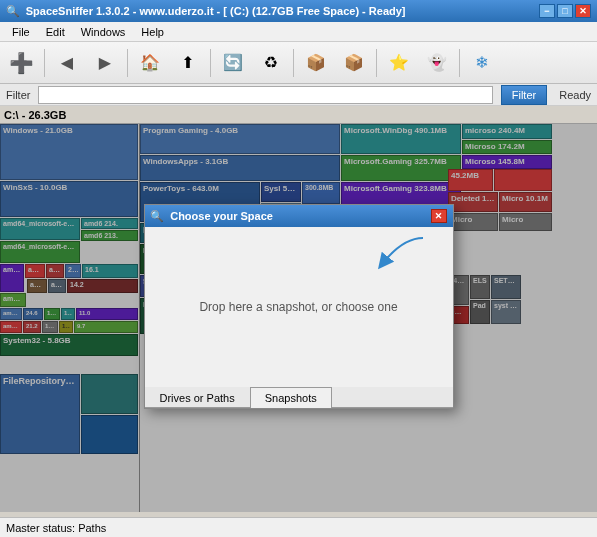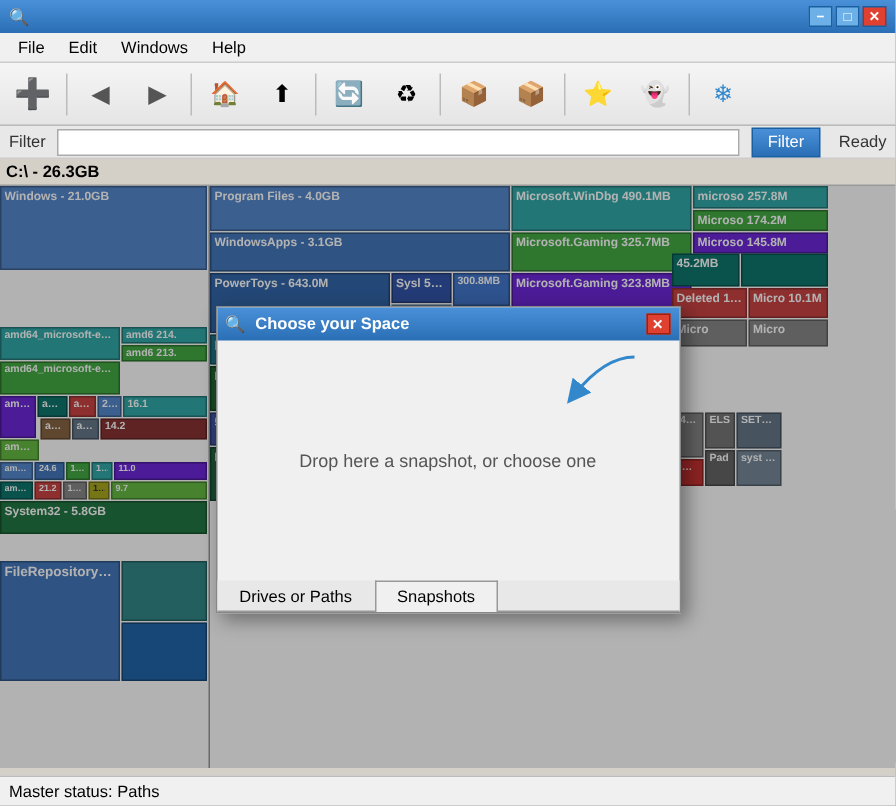--- a/index.html
+++ b/index.html
@@ -304,37 +304,38 @@
       right: 20px;
       pointer-events: none;
     }
 
     
     .c-blue { background-color: #5588cc; color: white; }
     .c-blue2 { background-color: #4477bb; color: white; }
     .c-green { background-color: #44aa44; color: white; }
     .c-teal { background-color: #33aaaa; color: white; }
     .c-orange { background-color: #6d28d9; color: white; }
-    .c-purple { background-color: #0f766e; color: white; }
+    .c-purple { background-color: #ef4444; color: white; }
     .c-red { background-color: #cc4444; color: white; }
     .c-yellow { background-color: #aaaa22; color: #333; }
     .c-gray { background-color: #888888; color: white; }
     .c-lightblue { background-color: #88bbdd; color: #333; }
     .c-lime { background-color: #66bb44; color: white; }
     .c-brown { background-color: #886644; color: white; }
     .c-darkgreen { background-color: #227744; color: white; }
     .c-steel { background-color: #667788; color: white; }
     .c-maroon { background-color: #883333; color: white; }
   </style>
 </head>
 <body>
 
 <div id="titlebar">
   <div id="titlebar-left">
     <span>🔍</span>
+    <span>SpaceSniffer 1.3.0.2 - www.uderzo.it - [ (C:) (12.7GB Free Space) - Ready]</span>
   </div>
   <div id="titlebar-controls">
     <div class="title-btn">−</div>
     <div class="title-btn">□</div>
     <div class="title-btn" style="background:#e04030;">✕</div>
   </div>
 </div>
 
 <div id="menubar">
   <span class="menu-item">File</span>
@@ -376,20 +377,23 @@
 </div>
 
 <div id="main-content" style="display:flex; height:388px; position:relative; overflow:hidden;">
 
   <div id="left-panel" style="width:140px; background:#fff; border-right:1px solid #999; overflow:hidden; position:relative;">
 
     <div class="tm-cell c-blue" style="left:0;top:0;width:138px;height:56px;">
       <span class="cell-label">Windows - 21.0GB</span>
     </div>
 
+    <div class="tm-cell c-blue2" style="left:0;top:57px;width:138px;height:36px;">
+      <span class="cell-label">WinSxS - 10.0GB</span>
+    </div>
 
     <div class="tm-cell c-teal" style="left:0;top:94px;width:80px;height:22px;">
       <span class="cell-label" style="font-size:7px;">amd64_microsoft-edg 725.8MB</span>
     </div>
     <div class="tm-cell c-teal" style="left:81px;top:94px;width:57px;height:11px;">
       <span class="cell-label" style="font-size:7px;">amd6 214.</span>
     </div>
     <div class="tm-cell c-green" style="left:0;top:117px;width:80px;height:22px;">
       <span class="cell-label" style="font-size:7px;">amd64_microsoft-edg 662.0MB</span>
     </div>
@@ -465,32 +469,32 @@
     </div>
     <div class="tm-cell c-teal" style="left:81px;top:250px;width:57px;height:40px; background:#338888;">
     </div>
     <div class="tm-cell c-green" style="left:81px;top:291px;width:57px;height:39px; background:#2266aa;">
     </div>
   </div>
 
   <div id="right-panel" style="flex:1; background:#fff; position:relative; overflow:hidden;">
 
     <div class="tm-cell c-blue" style="left:0;top:0;width:200px;height:30px;">
-      <span class="cell-label">Program Files - 4.0GB</span>
+      <span class="cell-label">Program Gaming - 4.0GB</span>
     </div>
 
     <div class="tm-cell c-blue2" style="left:0;top:31px;width:200px;height:26px;">
       <span class="cell-label">WindowsApps - 3.1GB</span>
     </div>
 
     <div class="tm-cell c-teal" style="left:201px;top:0;width:120px;height:30px;">
       <span class="cell-label" style="font-size:8px;">Microsoft.WinDbg 490.1MB</span>
     </div>
     <div class="tm-cell c-teal" style="left:322px;top:0;width:90px;height:15px;">
-      <span class="cell-label" style="font-size:8px;">microso 257.8M</span>
+      <span class="cell-label" style="font-size:8px;">microso 240.4M</span>
     </div>
     <div class="tm-cell c-green" style="left:201px;top:31px;width:120px;height:26px;">
       <span class="cell-label" style="font-size:8px;">Microsoft.Gaming 325.7MB</span>
     </div>
     <div class="tm-cell c-green" style="left:322px;top:16px;width:90px;height:14px;">
       <span class="cell-label" style="font-size:8px;">Microso 174.2M</span>
     </div>
     <div class="tm-cell c-orange" style="left:201px;top:58px;width:120px;height:26px;align-items:flex-end;">
       <span class="cell-label" style="font-size:8px;">Microsoft.Gaming 323.8MB</span>
     </div>

